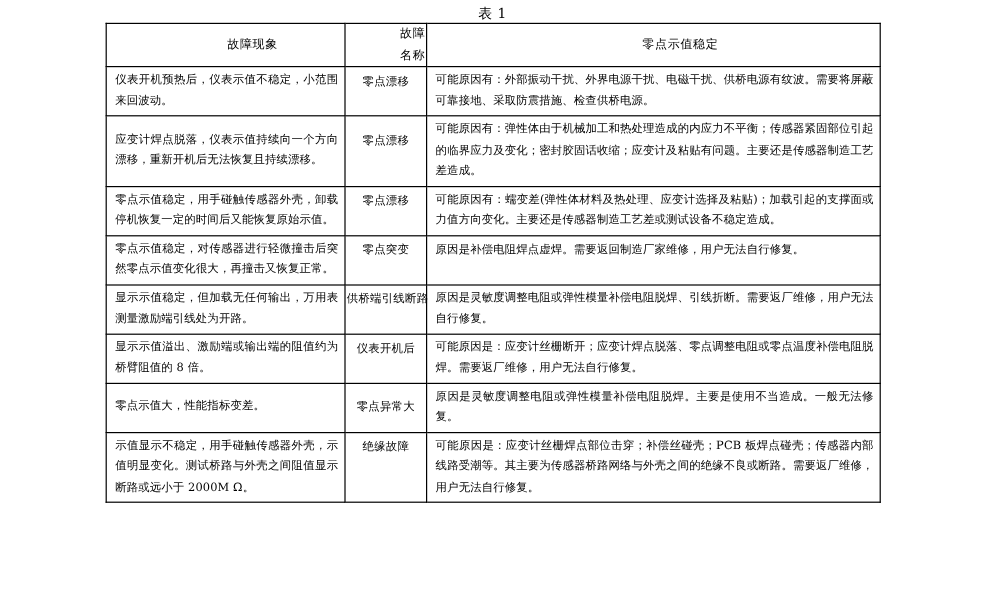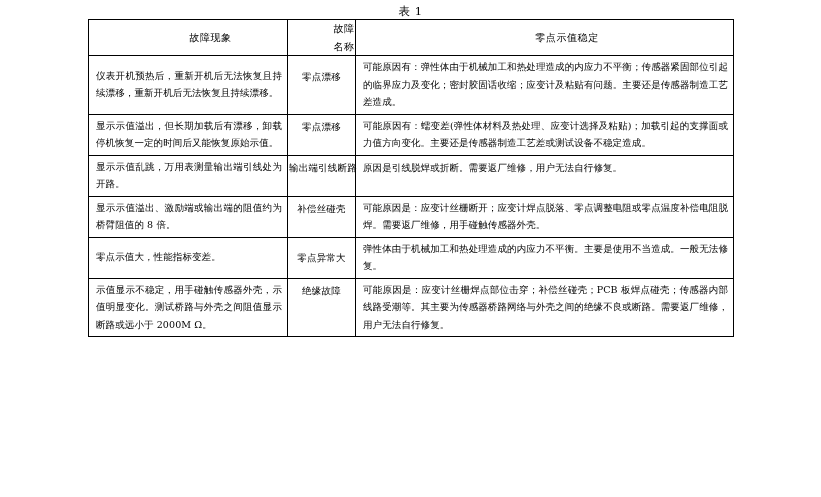--- a/index.html
+++ b/index.html
@@ -123,80 +123,102 @@
           </th>
           <th>
             <span class="hd">零点示值稳定</span>
           </th>
         </tr>
       </thead>
       <tbody>
 
 
 
-
-        <tr class="r-2line">
-          <td class="col-phenomenon">
-              <span class="cell">仪表开机预热后，重新开机后无法恢复且持续漂移，重新开机后无法恢复且持续漂移。</span>
+        <tr class="r-2line">
+          <td class="col-phenomenon">
+              <span class="cell">仪表开机预热后，仪表示值不稳定，小范围来回波动。</span>
             </td>
           <td class="col-name">
               <span class="cell">零点漂移</span>
             </td>
           <td class="col-analysis">
+              <span class="cell">可能原因有：外部振动干扰、外界电源干扰、电磁干扰、供桥电源有纹波。需要将屏蔽可靠接地、采取防震措施、检查供桥电源。</span>
+            </td>
+        </tr>
+
+        <tr class="r-2line">
+          <td class="col-phenomenon">
+              <span class="cell">应变计焊点脱落，仪表示值持续向一个方向漂移，重新开机后无法恢复且持续漂移。</span>
+            </td>
+          <td class="col-name">
+              <span class="cell">零点漂移</span>
+            </td>
+          <td class="col-analysis">
               <span class="cell">可能原因有：弹性体由于机械加工和热处理造成的内应力不平衡；传感器紧固部位引起的临界应力及变化；密封胶固话收缩；应变计及粘贴有问题。主要还是传感器制造工艺差造成。</span>
             </td>
         </tr>
 
         <tr class="r-2line">
           <td class="col-phenomenon">
-              <span class="cell">显示示值溢出，但长期加载后有漂移，卸载停机恢复一定的时间后又能恢复原始示值。</span>
+              <span class="cell">零点示值稳定，用手碰触传感器外壳，卸载停机恢复一定的时间后又能恢复原始示值。</span>
             </td>
           <td class="col-name">
               <span class="cell">零点漂移</span>
             </td>
           <td class="col-analysis">
               <span class="cell">可能原因有：蠕变差(弹性体材料及热处理、应变计选择及粘贴)；加载引起的支撑面或力值方向变化。主要还是传感器制造工艺差或测试设备不稳定造成。</span>
             </td>
         </tr>
 
-
-
-        <tr class="r-2line">
-          <td class="col-phenomenon">
-              <span class="cell">显示示值乱跳，万用表测量输出端引线处为开路。</span>
-            </td>
-          <td class="col-name">
-              <span class="cell">输出端引线断路</span>
-            </td>
-          <td class="col-analysis">
-              <span class="cell">原因是引线脱焊或折断。需要返厂维修，用户无法自行修复。</span>
-            </td>
-        </tr>
+        <tr class="r-2line">
+          <td class="col-phenomenon">
+              <span class="cell">零点示值稳定，对传感器进行轻微撞击后突然零点示值变化很大，再撞击又恢复正常。</span>
+            </td>
+          <td class="col-name">
+              <span class="cell">零点突变</span>
+            </td>
+          <td class="col-analysis">
+              <span class="cell">原因是补偿电阻焊点虚焊。需要返回制造厂家维修，用户无法自行修复。</span>
+            </td>
+        </tr>
+
+        <tr class="r-2line">
+          <td class="col-phenomenon">
+              <span class="cell">显示示值稳定，但加载无任何输出，万用表测量激励端引线处为开路。</span>
+            </td>
+          <td class="col-name">
+              <span class="cell">供桥端引线断路</span>
+            </td>
+          <td class="col-analysis">
+              <span class="cell">原因是灵敏度调整电阻或弹性模量补偿电阻脱焊、引线折断。需要返厂维修，用户无法自行修复。</span>
+            </td>
+        </tr>
+
 
         <tr class="r-2line">
           <td class="col-phenomenon">
               <span class="cell">显示示值溢出、激励端或输出端的阻值约为桥臂阻值的 8 倍。</span>
             </td>
           <td class="col-name">
-              <span class="cell">补偿丝碰壳</span>
-            </td>
-          <td class="col-analysis">
-              <span class="cell">可能原因是：应变计丝栅断开；应变计焊点脱落、零点调整电阻或零点温度补偿电阻脱焊。需要返厂维修，用手碰触传感器外壳。</span>
+              <span class="cell">仪表开机后</span>
+            </td>
+          <td class="col-analysis">
+              <span class="cell">可能原因是：应变计丝栅断开；应变计焊点脱落、零点调整电阻或零点温度补偿电阻脱焊。需要返厂维修，用户无法自行修复。</span>
             </td>
         </tr>
 
         <tr>
           <td class="col-phenomenon">
               <span class="cell">零点示值大，性能指标变差。</span>
             </td>
           <td class="col-name">
               <span class="cell">零点异常大</span>
             </td>
           <td class="col-analysis">
-              <span class="cell">弹性体由于机械加工和热处理造成的内应力不平衡。主要是使用不当造成。一般无法修复。</span>
+              <span class="cell">原因是灵敏度调整电阻或弹性模量补偿电阻脱焊。主要是使用不当造成。一般无法修复。</span>
             </td>
         </tr>
 
         <tr class="r-3line">
           <td class="col-phenomenon">
               <span class="cell">示值显示不稳定，用手碰触传感器外壳，示值明显变化。测试桥路与外壳之间阻值显示断路或远小于 2000M Ω。</span>
             </td>
           <td class="col-name">
               <span class="cell">绝缘故障</span>
             </td>

